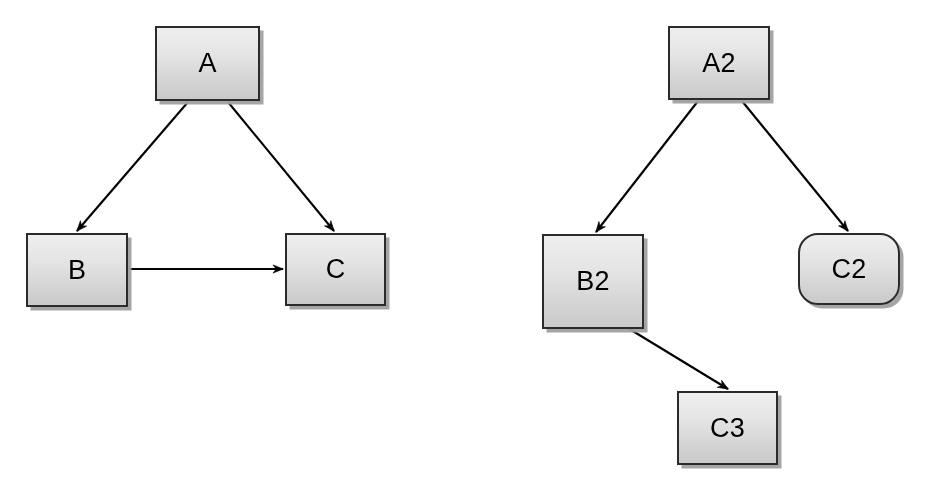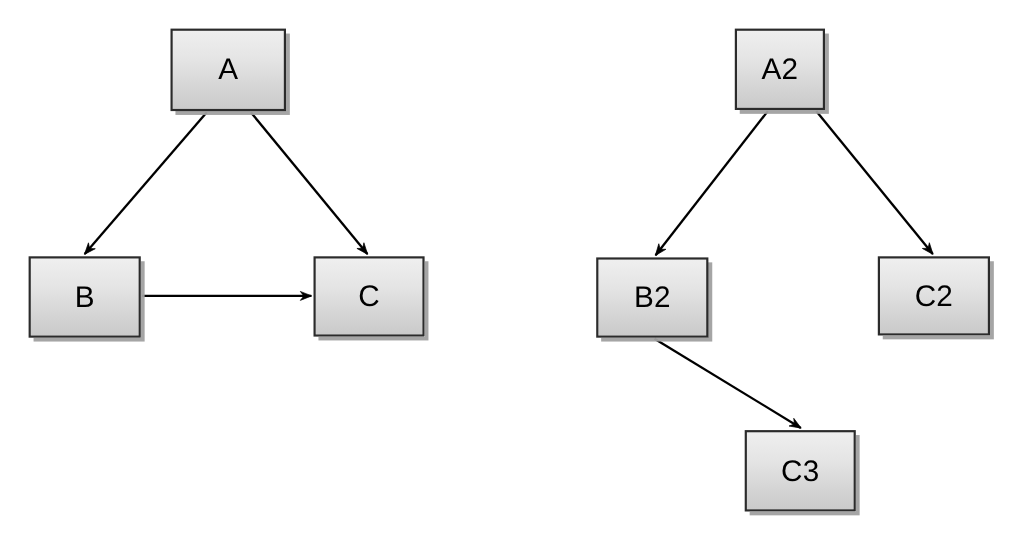--- a/index.html
+++ b/index.html
@@ -71,29 +71,29 @@
   </div>
 
   <div class="node" style="left: 26px; top: 233px; width: 102px; height: 74px;">
     <span class="node-label">B</span>
   </div>
 
   <div class="node" style="left: 285px; top: 233px; width: 101px; height: 73px;">
     <span class="node-label">C</span>
   </div>
 
-  <div class="node" style="left: 668px; top: 26px; width: 82px; height: 74px;">
+  <div class="node" style="left: 668px; top: 26px; width: 102px; height: 74px;">
     <span class="node-label">A2</span>
   </div>
 
-  <div class="node" style="left: 542px; top: 234px; width: 102px; height: 73px; text-align: center;">
+  <div class="node" style="left: 542px; top: 234px; width: 102px; height: 95px; text-align: center;">
     <span class="node-label">B2</span>
   </div>
 
-  <div class="node" style="left: 798px; top: 233px; width: 102px; height: 72px;">
+  <div class="node" style="left: 798px; top: 233px; width: 102px; height: 72px; border-radius: 20px;">
     <span class="node-label">C2</span>
   </div>
 
   <div class="node" style="left: 677px; top: 391px; width: 101px; height: 74px; text-align: center;">
     <span class="node-label">C3</span>
   </div>
 
 </div>
 
 </body></html>

